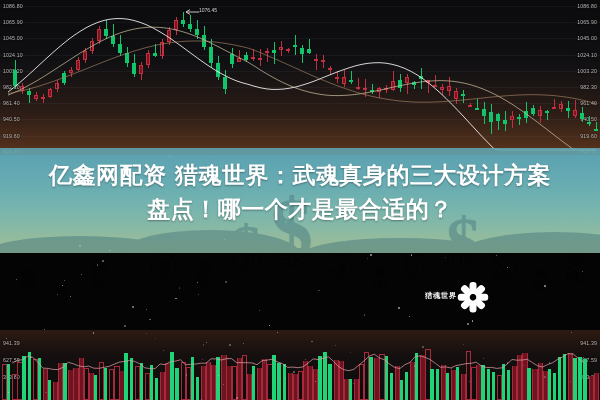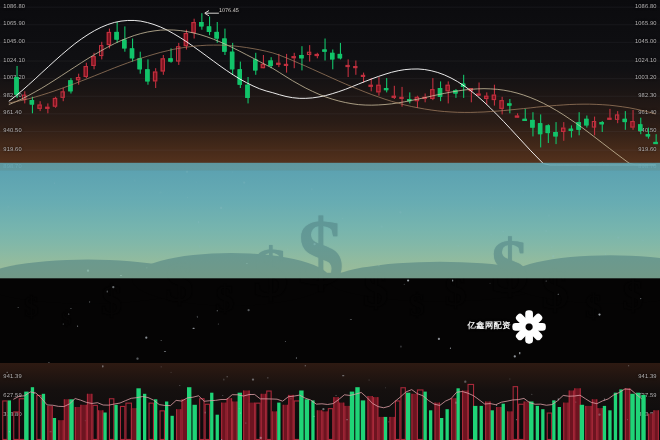--- a/index.html
+++ b/index.html
@@ -454,23 +454,27 @@
         <div class="spk" style="width: 1.80297px; height: 1.80297px; left: 497.897px; top: 40.0178px; opacity: 0.26;"></div>
         <div class="spk" style="width: 1.51731px; height: 1.51731px; left: 179.693px; top: 46.0793px; opacity: 0.75;"></div>
         <div class="spk" style="width: 1.1037px; height: 1.1037px; left: 56.709px; top: 138.742px; opacity: 0.47;"></div>
         <div class="spk" style="width: 1.70975px; height: 1.70975px; left: 495.762px; top: 53.9385px; opacity: 0.56;"></div>
         <div class="spk" style="width: 1.05092px; height: 1.05092px; left: 496.406px; top: 100.277px; opacity: 0.56;"></div>
         <div class="spk" style="width: 1.72352px; height: 1.72352px; left: 397.997px; top: 152.243px; opacity: 0.65;"></div>
       </div>
   </div>
 
   <div id="band"></div>
+  <div id="title-wrap">
+    <div class="title-line">亿鑫网配资 猎魂世界：武魂真身的三大设计方案</div>
+    <div class="title-line">盘点！哪一个才是最合适的？</div>
+  </div>
 
   <div id="wm">
-    <div id="wm-cn">亿鑫网配资</div>
+    <div id="wm-cn">猎魂世界</div>
     <div id="wm-mark">
         <span style="transform: translate(-50%, -100%) rotate(0deg) translateY(-2px);"></span>
         <span style="transform: translate(-50%, -100%) rotate(45deg) translateY(-2px);"></span>
         <span style="transform: translate(-50%, -100%) rotate(90deg) translateY(-2px);"></span>
         <span style="transform: translate(-50%, -100%) rotate(135deg) translateY(-2px);"></span>
         <span style="transform: translate(-50%, -100%) rotate(180deg) translateY(-2px);"></span>
         <span style="transform: translate(-50%, -100%) rotate(225deg) translateY(-2px);"></span>
         <span style="transform: translate(-50%, -100%) rotate(270deg) translateY(-2px);"></span>
         <span style="transform: translate(-50%, -100%) rotate(315deg) translateY(-2px);"></span>
       </div>

